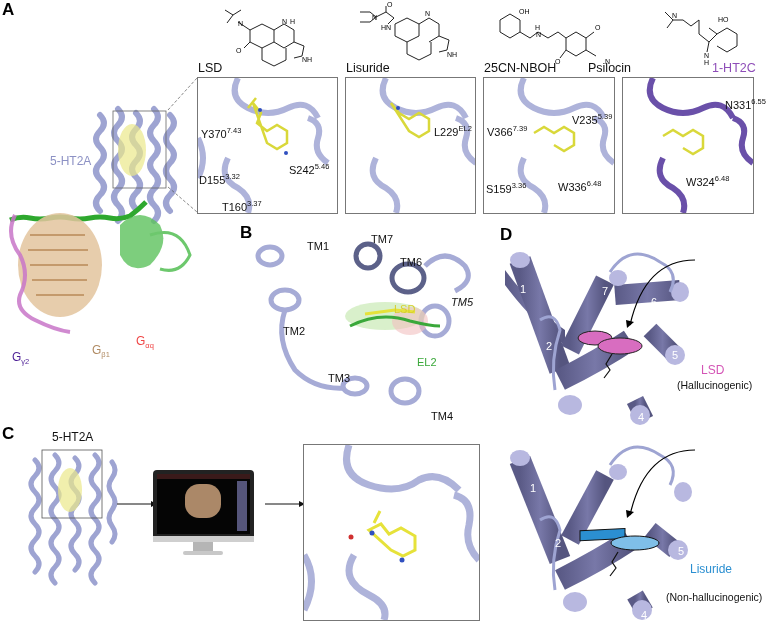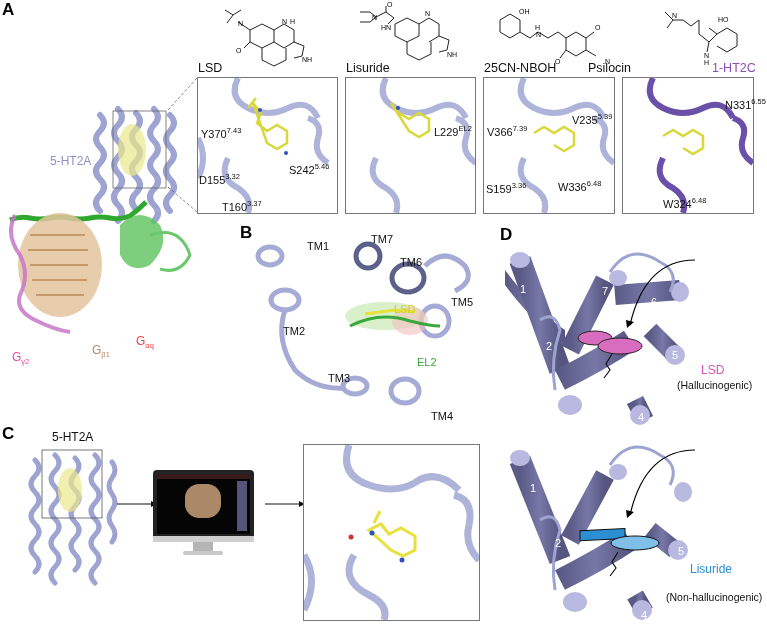--- a/index.html
+++ b/index.html
@@ -40,21 +40,21 @@
     <path d="M30 140 h55"></path>
       <path d="M28 155 h60"></path>
       <path d="M30 170 h58"></path>
       <path d="M32 185 h55"></path>
       <path d="M36 200 h48"></path>
   </g>
 
   <path d="M15 120 q-10 20 5 40 q10 20 0 40 q-5 15 15 25 q20 10 35 12" stroke="#c875c8" stroke-width="4" fill="none" opacity="0.85"></path>
 </svg>
 <div class="lbl" style="left:50px;top:154px;font-size:12px;color:#8c91c4;">5-HT2A</div>
-<div class="lbl" style="left:12px;top:350px;font-size:12px;color:#ec4899;"><span>G</span><sub>γ2</sub></div>
+<div class="lbl" style="left:12px;top:350px;font-size:12px;color:#4c1d95;"><span>G</span><sub>γ2</sub></div>
 <div class="lbl" style="left:92px;top:343px;font-size:12px;color:#b08a62;"><span>G</span><sub>β1</sub></div>
 <div class="lbl" style="left:136px;top:334px;font-size:12px;color:#ef4444;"><span>G</span><sub>αq</sub></div>
 
 <svg width="767" height="624" style="left:0;top:0;pointer-events:none;">
   <line x1="168" y1="110" x2="197" y2="78" stroke="#555" stroke-width="0.7" stroke-dasharray="3,2"></line>
   <line x1="168" y1="187" x2="197" y2="212" stroke="#555" stroke-width="0.7" stroke-dasharray="3,2"></line>
 </svg>
 
 <svg width="110" height="70" style="left:210px;top:2px;" viewBox="0 0 110 70">
   <g stroke="#222" stroke-width="1" fill="none">
@@ -175,21 +175,21 @@
 <div class="lbl" style="left:201px;top:126px;"><span>Y370</span><sup>7.43</sup></div>
 <div class="lbl" style="left:199px;top:172px;"><span>D155</span><sup>3.32</sup></div>
 <div class="lbl" style="left:222px;top:199px;"><span>T160</span><sup>3.37</sup></div>
 <div class="lbl" style="left:289px;top:162px;"><span>S242</span><sup>5.46</sup></div>
 <div class="lbl" style="left:434px;top:124px;"><span>L229</span><sup>EL2</sup></div>
 <div class="lbl" style="left:487px;top:100px;margin-top:24px;"><span>V366</span><sup>7.39</sup></div>
 <div class="lbl" style="left:572px;top:112px;"><span>V235</span><sup>5.39</sup></div>
 <div class="lbl" style="left:486px;top:181px;"><span>S159</span><sup>3.36</sup></div>
 <div class="lbl" style="left:558px;top:179px;"><span>W336</span><sup>6.48</sup></div>
 <div class="lbl" style="left:725px;top:97px;"><span>N331</span><sup>6.55</sup></div>
-<div class="lbl" style="left:663px;top:174px;margin-top:22px;"><span>W324</span><sup>6.48</sup></div>
+<div class="lbl" style="left:686px;top:174px;"><span>W324</span><sup>6.48</sup></div>
 
 <div class="panel-letter" style="left:240px;top:223px;">B</div>
 <svg width="240" height="190" style="left:245px;top:236px;" viewBox="0 0 240 190">
   <g fill="none" stroke="#a6abd6" stroke-width="5">
     <ellipse cx="25" cy="20" rx="12" ry="9"></ellipse>
     <ellipse cx="40" cy="64" rx="14" ry="10"></ellipse>
     <ellipse cx="110" cy="150" rx="12" ry="8"></ellipse>
     <ellipse cx="160" cy="155" rx="14" ry="12"></ellipse>
     <ellipse cx="190" cy="85" rx="14" ry="15"></ellipse>
     <path d="M40 74 q-10 30 10 60 q20 20 50 18"></path>
@@ -201,21 +201,21 @@
   </g>
   <ellipse cx="140" cy="80" rx="40" ry="14" fill="#bfe6a8" opacity="0.6"></ellipse>
   <ellipse cx="165" cy="85" rx="18" ry="14" fill="#f1c0c0" opacity="0.6"></ellipse>
   <path d="M105 90 q30 -15 60 -5 q20 5 30 5" stroke="#3aa83a" stroke-width="3" fill="none"></path>
   <path d="M120 78 l30 -4 l20 2" stroke="#e6e23a" stroke-width="3" fill="none"></path>
 </svg>
 <div class="lbl" style="left:307px;top:240px;text-align:center;">TM1</div>
 <div class="lbl" style="left:283px;top:325px;">TM2</div>
 <div class="lbl" style="left:328px;top:372px;">TM3</div>
 <div class="lbl" style="left:431px;top:410px;">TM4</div>
-<div class="lbl" style="left:451px;top:296px;">TM5</div>
+<div class="lbl" style="left:451px;top:296px;font-style:italic;">TM5</div>
 <div class="lbl" style="left:400px;top:256px;">TM6</div>
 <div class="lbl" style="left:371px;top:233px;">TM7</div>
 <div class="lbl" style="left:394px;top:303px;color:#d7cf2c;">LSD</div>
 <div class="lbl" style="left:417px;top:356px;color:#3aa83a;">EL2</div>
 
 <div class="panel-letter" style="left:500px;top:225px;">D</div>
 
 <svg width="200" height="180" style="left:500px;top:250px;" viewBox="0 0 200 180">
   <defs>
     <linearGradient id="cyl" x1="0" x2="1">

